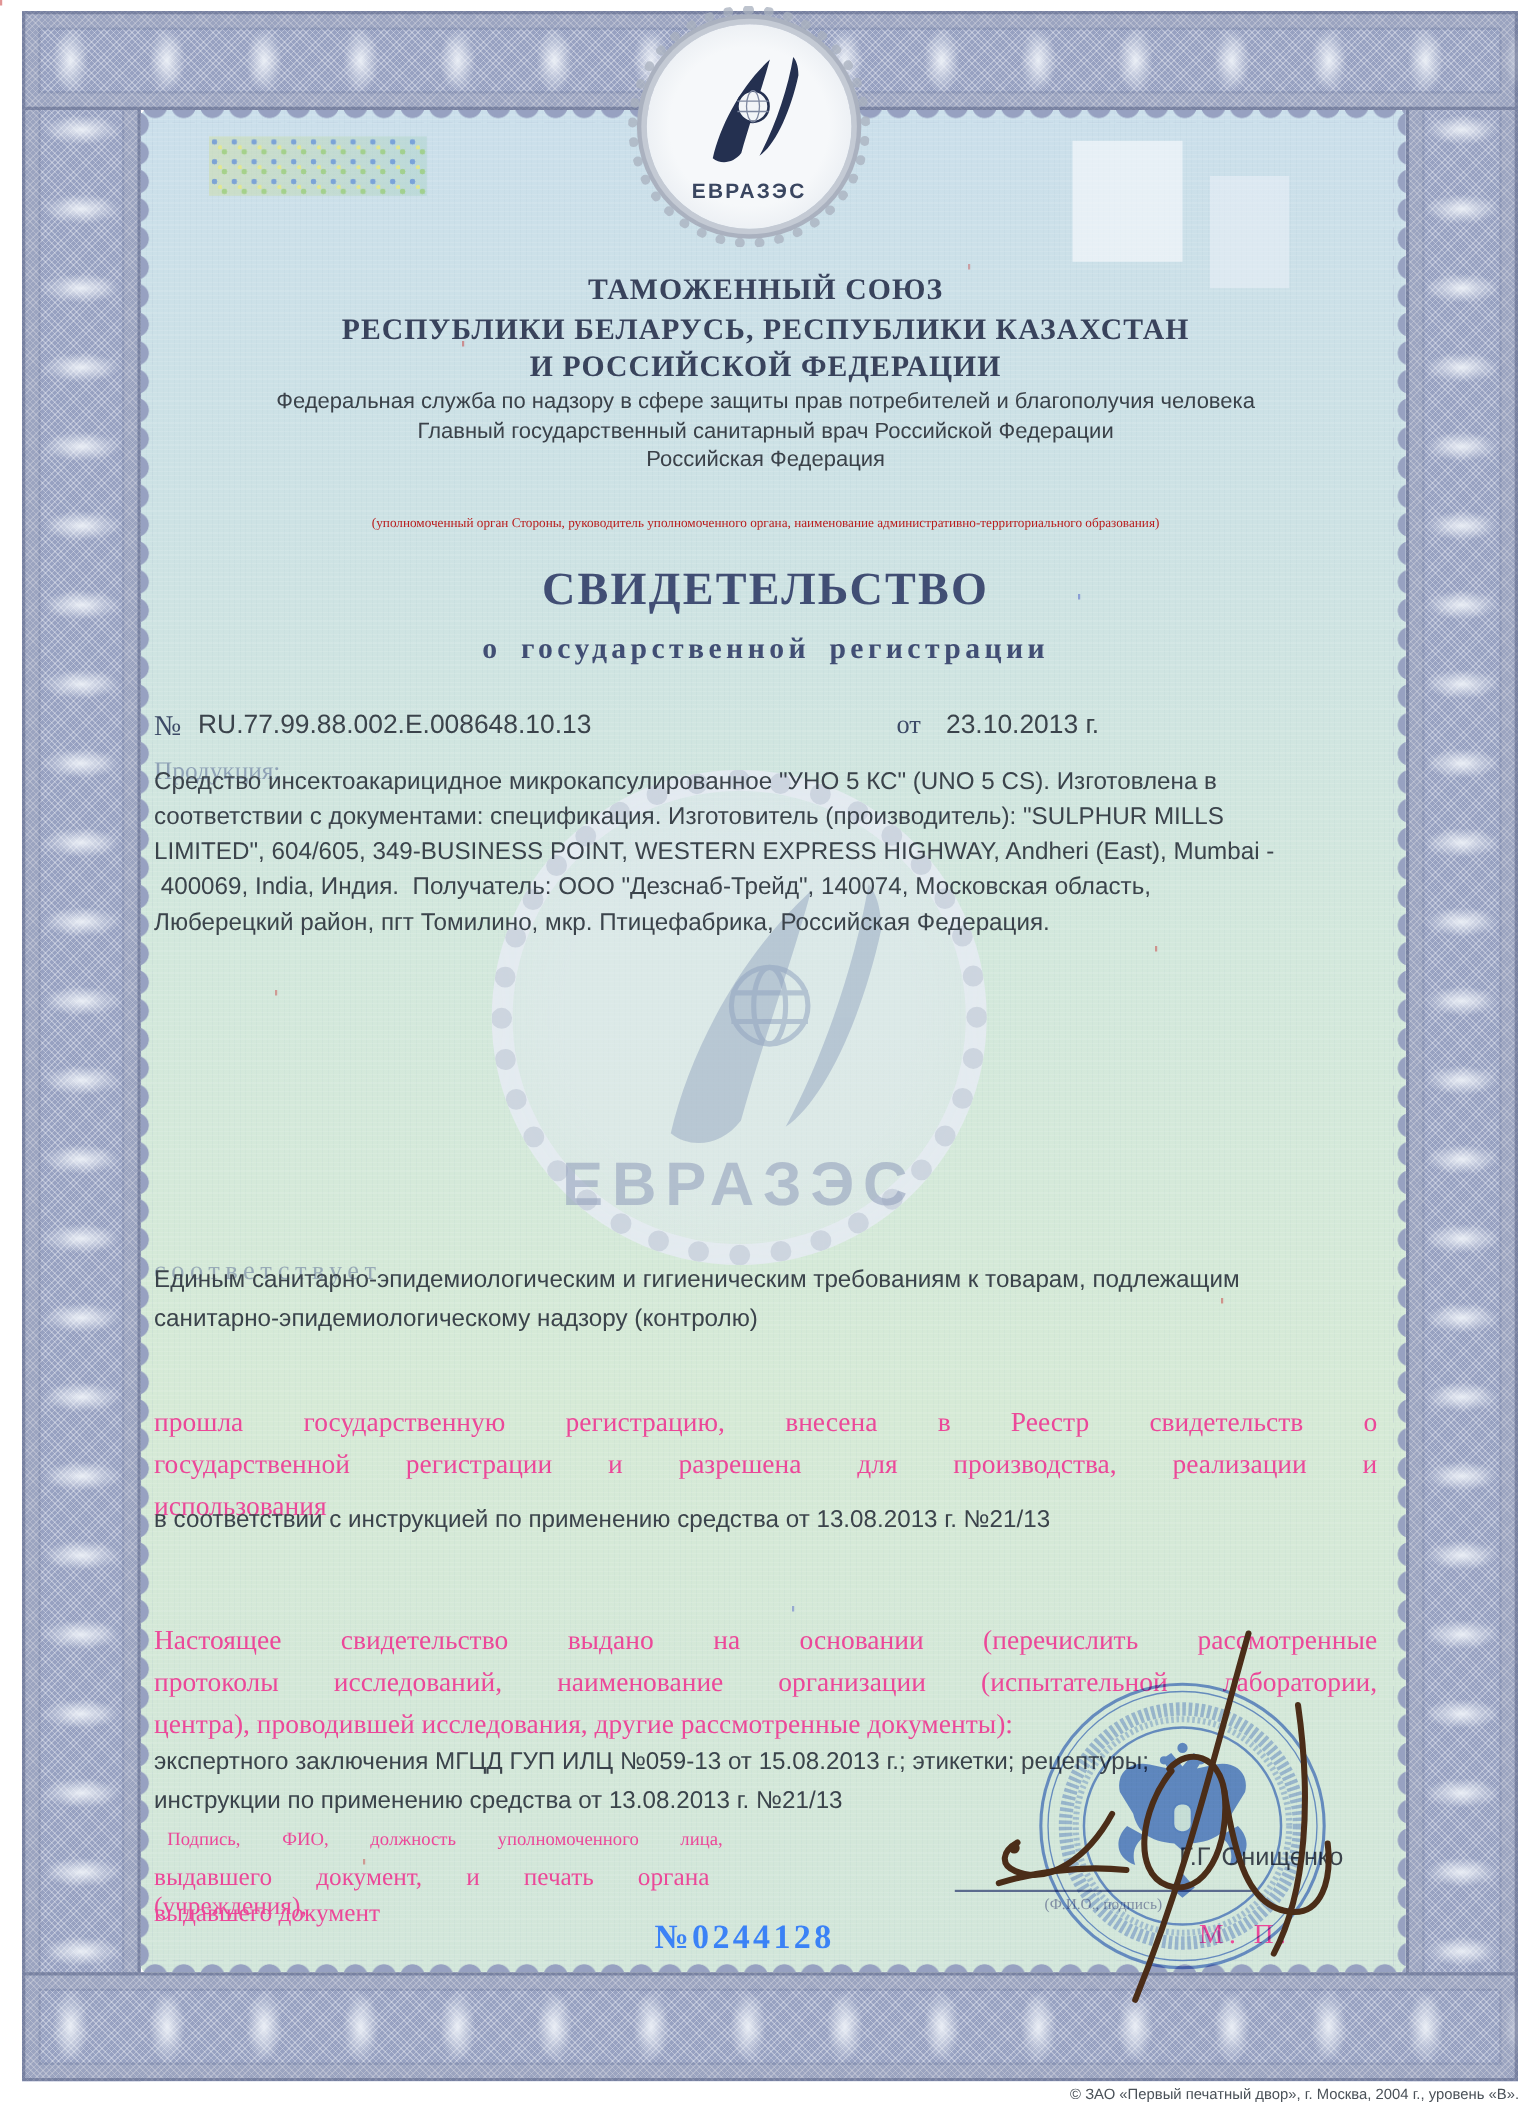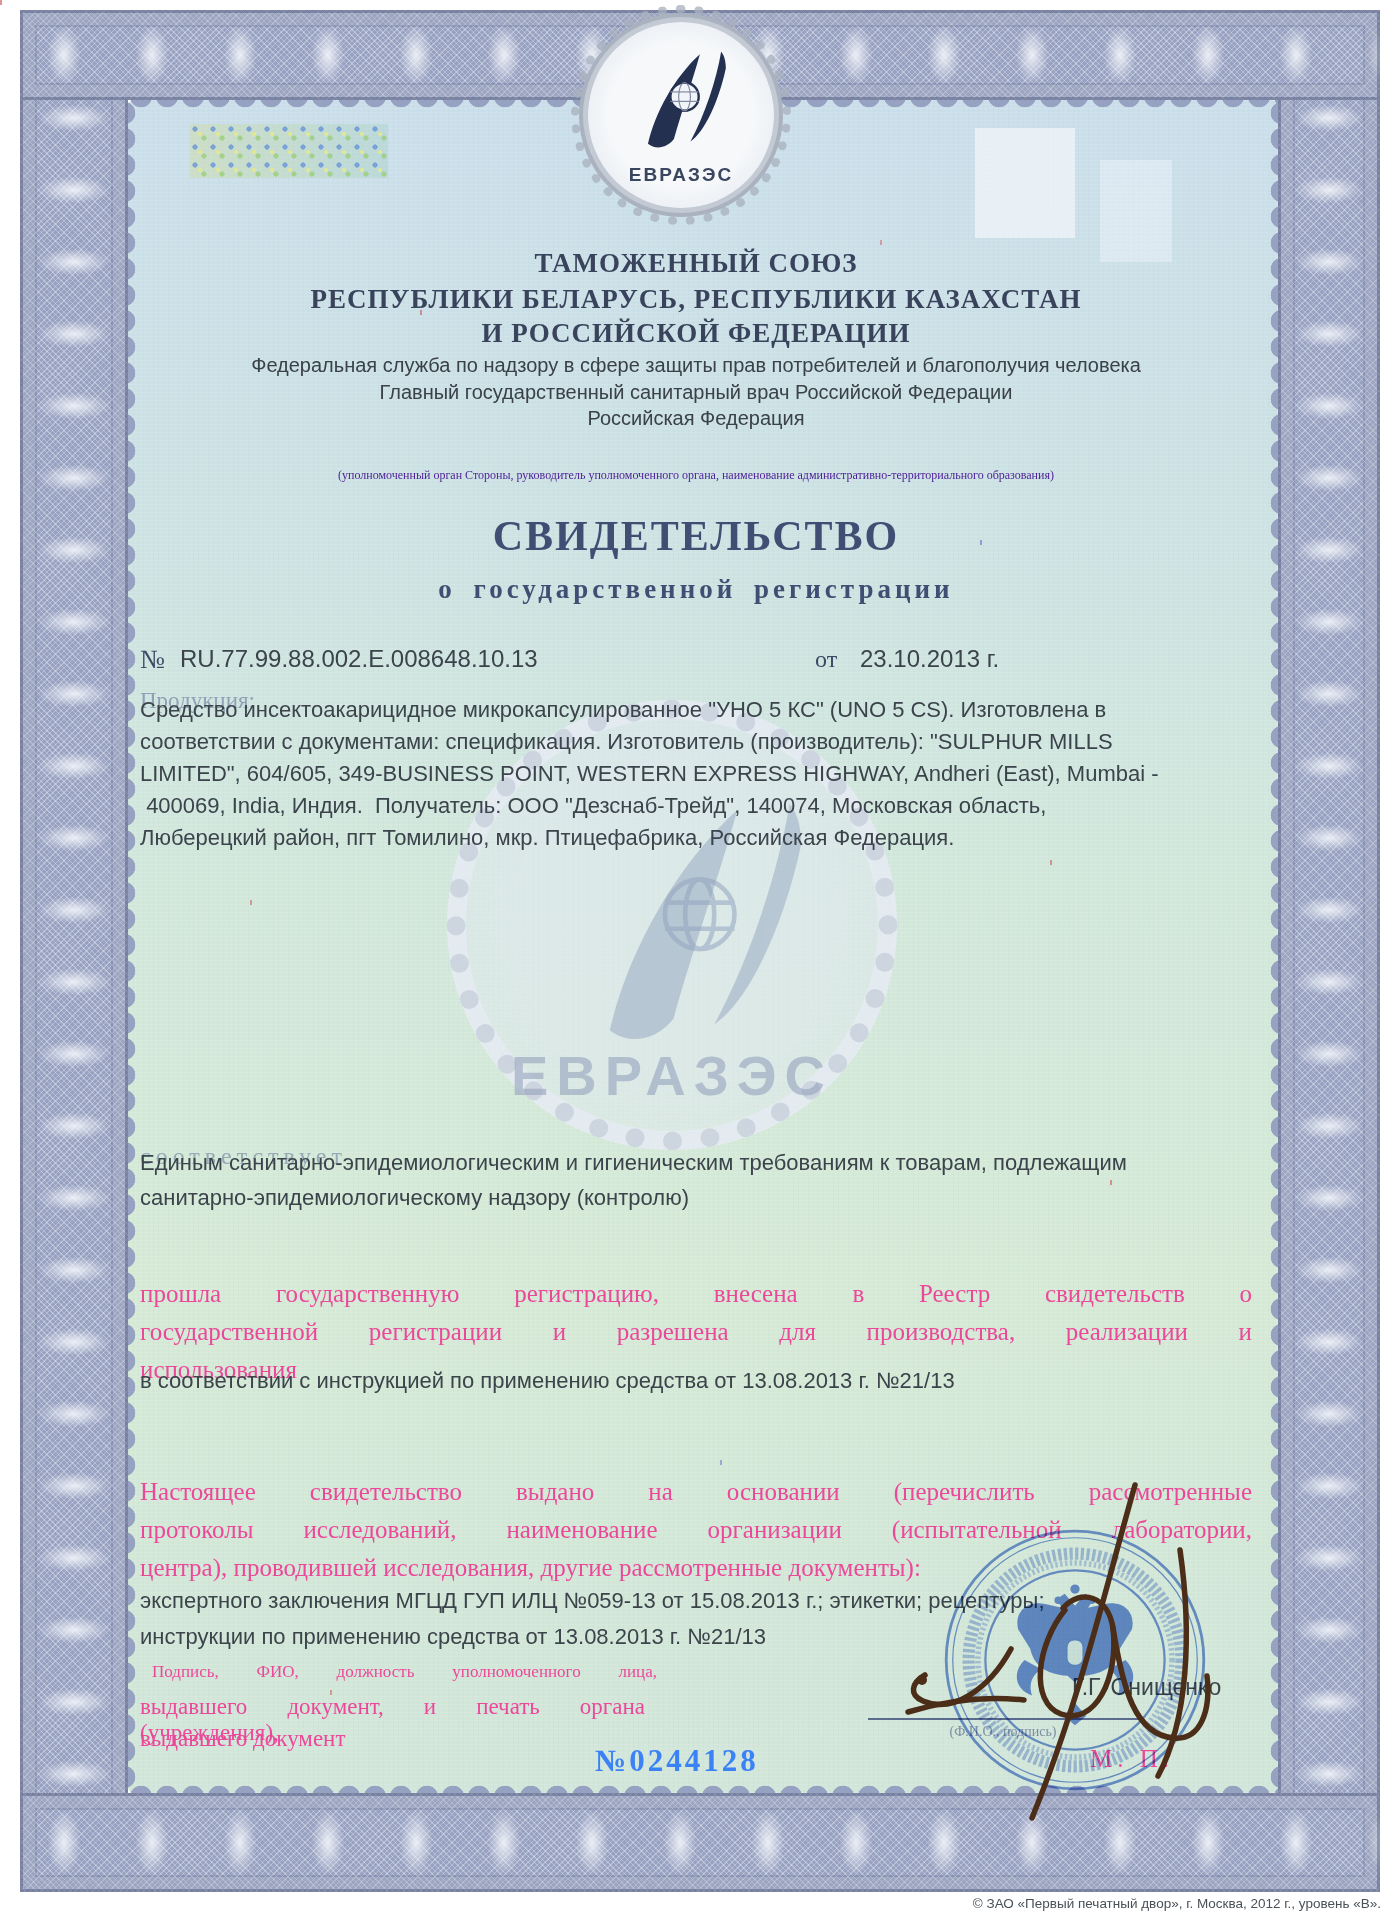--- a/index.html
+++ b/index.html
@@ -3,21 +3,21 @@
 <meta charset="utf-8">
 <style>
   html,body{margin:0;padding:0;background:#ffffff;}
   .page{position:relative;width:1391px;height:1920px;background:#ffffff;overflow:hidden;
         font-family:"Liberation Sans",sans-serif;}
   .abs{position:absolute;}
   .ser{font-family:"Liberation Serif",serif;}
   .san{font-family:"Liberation Sans",sans-serif;}
   .pre{color:#ec4899;}          
   .typ{color:#3b434b;}          
-  .note{color:#4c1d95;}
+  .note{color:#b91c1c;}
   .jl{text-align:justify;text-align-last:justify;}
   .ctr{text-align:center;}
   .pw{white-space:pre-wrap;}
 
   
   .band{position:absolute;background-color:#97a1c1;
     box-shadow:inset 0 0 0 3px rgba(73,84,122,.45), inset 0 0 0 15px rgba(255,255,255,.16),
                inset 0 0 0 17px rgba(73,84,122,.18);}
   .band.v{background-image:
       radial-gradient(ellipse 46% 26% at 50% 50%, rgba(238,242,248,.95), rgba(238,242,248,0) 72%),
@@ -222,15 +222,15 @@
       <path d="M255,15 C225,120 200,230 152,348"></path>
       <path d="M45,205 c-14,8 -16,20 -2,26 c30,13 66,-12 88,-52"></path>
       <path d="M185,140 c-28,34 -36,92 -4,104 c34,12 58,-36 52,-86 c-5,-32 -32,-40 -50,-20"></path>
       <path d="M233,158 c10,62 22,106 60,110 c28,3 38,-28 34,-62"></path>
       <path d="M300,80 c12,84 8,170 -22,226"></path>
       <path d="M28,242 c40,-12 78,-16 116,-12"></path>
     </g>
     <circle cx="42" cy="210" r="5" fill="#4b2d18"></circle>
   </svg>
 
-  <div class="abs san" style="right:10px;top:1896px;font-size:13.5px;color:#4a5158;">© ЗАО «Первый печатный двор»,  г. Москва,  2012 г., уровень «В».</div>
+  <div class="abs san" style="right:10px;top:1896px;font-size:13.5px;color:#4a5158;">© ЗАО «Первый печатный двор»,  г. Москва,  2004 г., уровень «В».</div>
 
 </div>
 
 </body></html>

